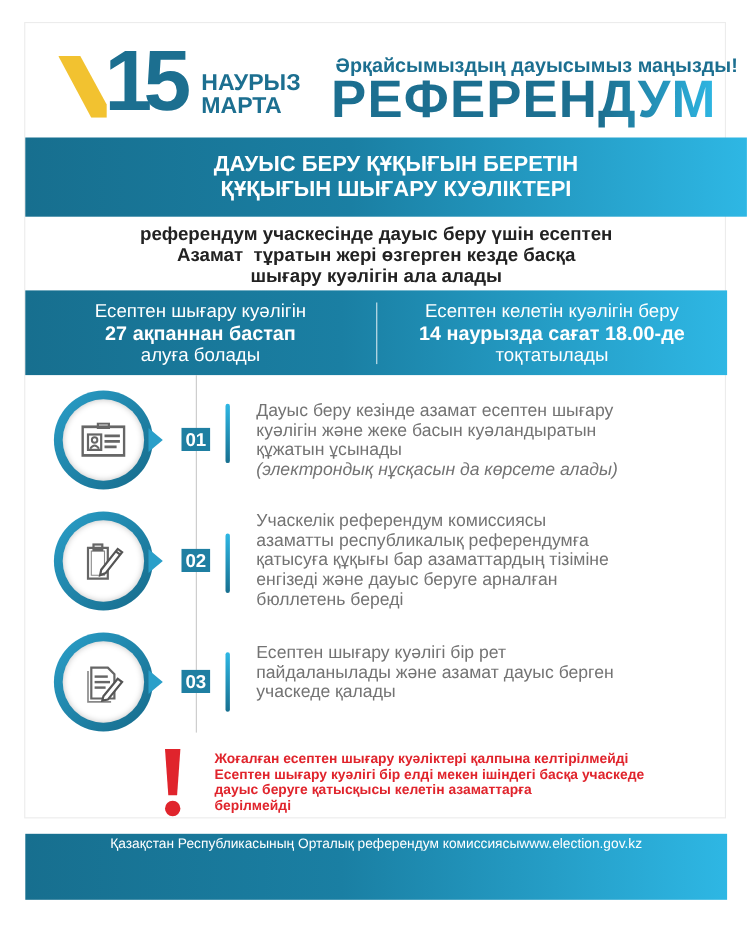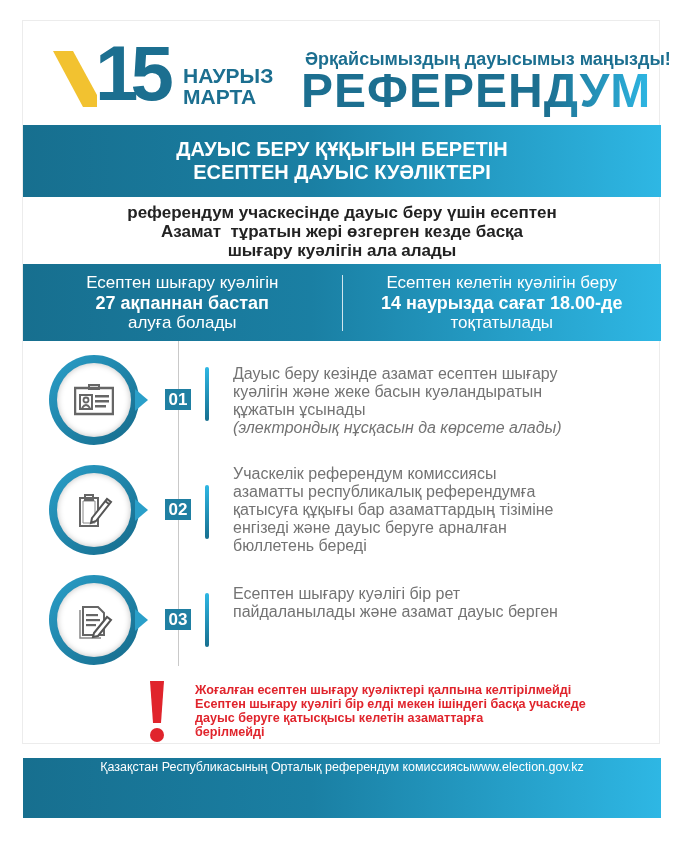--- a/index.html
+++ b/index.html
@@ -20,21 +20,21 @@
   .slogan { position: absolute; left: 282px; top: 28px; color: #1c6f90; font-size: 18px;
             font-weight: bold; white-space: nowrap; }
   .ref-title { position: absolute; left: 278px; top: 44px; font-size: 48px; font-weight: bold;
                color: #1c6f90; letter-spacing: 1px; white-space: nowrap; line-height: 52px;
                background: linear-gradient(90deg, #1c6f90 0%, #1c6f90 70%, #2eb7e4 100%);
                -webkit-background-clip: text; background-clip: text; -webkit-text-fill-color: transparent; }
 
   
   .title-bar { position: absolute; left: 0; top: 104px; width: 638px; height: 72px;
                color: #fff; text-align: center; font-weight: bold; font-size: 20px; line-height: 23px;
-               display: flex; flex-direction: column; justify-content: center; }
+               display: flex; flex-direction: column; justify-content: center; padding-left: 18px; }
 
   
   .subtitle { position: absolute; left: 0; top: 178px; width: 638px; height: 64px; text-align: center;
               font-size: 17px; font-weight: bold; color: #222; line-height: 19px;
               display: flex; flex-direction: column; justify-content: center; }
 
   
   .dates { position: absolute; left: 0; top: 243px; width: 638px; height: 77px; color: #fff;
            display: flex; align-items: center; }
   .date-col { flex: 1; text-align: center; font-size: 17px; line-height: 20px; }
@@ -83,21 +83,21 @@
     <div class="logo-month">
       <div>НАУРЫЗ</div>
       <div>МАРТА</div>
     </div>
     <div class="slogan">Әрқайсымыздың дауысымыз маңызды!</div>
     <div class="ref-title">РЕФЕРЕНДУМ</div>
   </div>
 
   <div class="title-bar grad">
     <div>ДАУЫС БЕРУ ҚҰҚЫҒЫН БЕРЕТІН</div>
-    <div>ЕСЕПТЕН ДАУЫС КУӘЛІКТЕРІ</div>
+    <div>ҚҰҚЫҒЫН ШЫҒАРУ КУӘЛІКТЕРІ</div>
   </div>
 
   <div class="subtitle">
     <div>референдум учаскесінде дауыс беру үшін есептен</div>
     <div style="white-space:pre;">Азамат  тұратын жері өзгерген кезде басқа</div>
     <div>шығару куәлігін ала алады</div>
   </div>
 
   <div class="dates grad">
     <div class="date-col">
@@ -180,20 +180,21 @@
           <rect x="12" y="24" width="10" height="2.2" fill="#666"></rect>
           <path d="M20 33 L33 17 L37 20 L24 36 L19 37 Z" fill="#fff" stroke="#555" stroke-width="2"></path>
         </svg>
       </div>
     </div>
     <div class="step-num">03</div>
     <div class="step-bar" style="top:26px;height:54px;"></div>
     <div class="step-text" style="top:18px;">
       <div>Есептен шығару куәлігі бір рет</div>
       <div>пайдаланылады және азамат дауыс берген</div>
+      <div>учаскеде қалады</div>
     </div>
   </div>
 
   <svg class="warn-mark" viewBox="0 0 20 64">
     <path d="M3 2 H17 L14 44 H6 Z" fill="#e0242c"></path>
     <circle cx="10" cy="56" r="7" fill="#e0242c"></circle>
   </svg>
   <div class="warn-text">
     <div>Жоғалған есептен шығару куәліктері қалпына келтірілмейді</div>
     <div>Есептен шығару куәлігі бір елді мекен ішіндегі басқа учаскеде</div>

